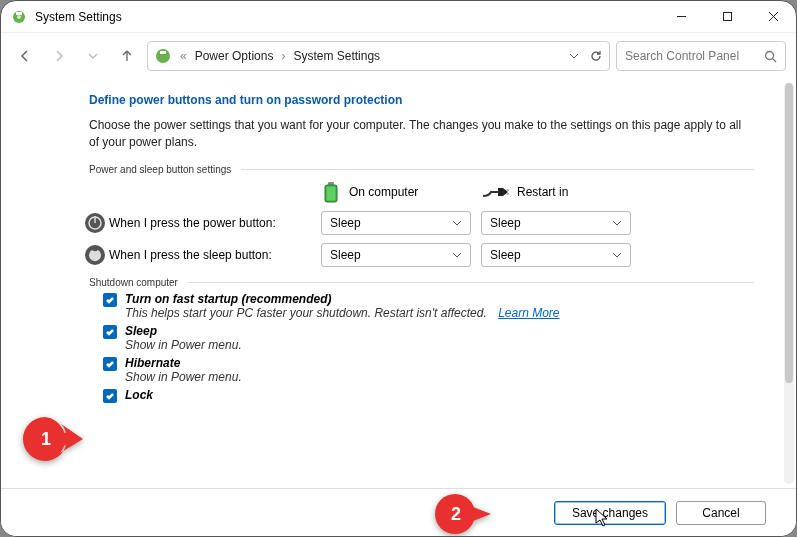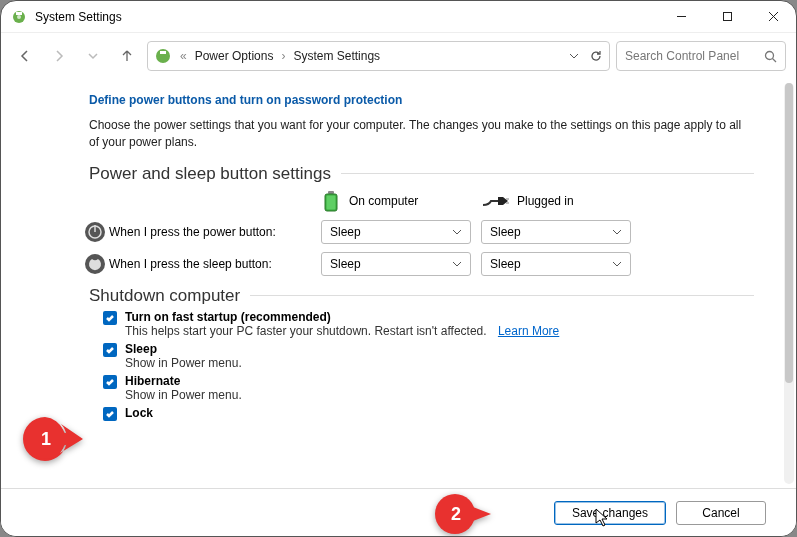--- a/index.html
+++ b/index.html
@@ -69,21 +69,21 @@
   .scrollbar {
     position:absolute; right:2px; top:4px; bottom:4px; width:10px;
     background:#f0f0f0; border-radius:5px;
   }
   .scrollbar-thumb {
     position:absolute; top:0; height:300px; left:1px; right:1px;
     background:#c8c8c8; border-radius:5px;
   }
   .heading { color:#0a5aa8; font-size:12px; margin:0 0 10px 8px; }
   .subtext { color:#222; font-size:12px; line-height:1.45; margin:0 0 12px 8px; }
-  .section-label { font-size:17px; color:#333; margin:10px 0 2px 8px; display:flex; align-items:center; }
+  .section-label { font-size:10px; color:#333; margin:10px 0 2px 8px; display:flex; align-items:center; }
   .section-label .line { flex:1; height:1px; background:#ddd; margin-left:10px; }
   .col-heads { display:flex; align-items:center; margin:6px 0 8px; }
   .col-heads .spacer { width:240px; }
   .col-head { width:160px; display:flex; align-items:center; gap:8px; font-size:12px; }
   .row { display:flex; align-items:center; margin:8px 0; }
   .row-icon { width:28px; display:flex; justify-content:center; }
   .row-label { width:212px; font-size:12px; }
   .select {
     width:150px; height:24px;
     border:1px solid #bbb; border-radius:3px;
@@ -92,21 +92,21 @@
     justify-content:space-between;
   }
   .select svg { width:10px; height:10px; color:#555; }
   .chk-row { display:flex; align-items:flex-start; margin:4px 0 0 22px; }
   .chk {
     width:14px; height:14px; border-radius:2px;
     background:#0067c0; display:flex; align-items:center; justify-content:center;
     margin-top:1px; flex:none;
   }
   .chk svg { width:10px; height:10px; stroke:#fff; stroke-width:2.5; fill:none; }
-  .chk-body { margin-left:8px; }
+  .chk-body { margin-left:8px;font-style:italic; }
   .chk-title { font-weight:bold; font-size:12px; }
   .chk-desc { font-size:12px; color:#333; }
   .link { color:#0066cc; text-decoration:underline; cursor:pointer;margin-left:8px; }
   .footer {
     height:48px; border-top:1px solid #ddd;
     display:flex; align-items:center; justify-content:flex-end;
     padding:0 30px; gap:10px; background:#fff;
   }
   .btn {
     min-width:90px; height:24px; padding:0 17px;
@@ -230,21 +230,21 @@
             </svg>
           <span>On computer</span>
         </div>
         <div class="col-head">
           <svg class="plug-icon" viewBox="0 0 28 14">
               <path d="M2 11 Q8 11 10 7 L17 7" fill="none" stroke="#333" stroke-width="2"></path>
               <path d="M17 3 h5 l5 4 -5 4 h-5 z" fill="#222"></path>
               <line x1="25" y1="5" x2="28" y2="5" stroke="#aaa" stroke-width="1.5"></line>
               <line x1="25" y1="9" x2="28" y2="9" stroke="#aaa" stroke-width="1.5"></line>
             </svg>
-          <span>Plugged in</span>
+          <span>Restart in</span>
         </div>
       </div>
 
       <div class="row">
         <div class="row-icon">
             <svg width="22" height="22" viewBox="0 0 22 22">
               <circle cx="11" cy="11" r="10" fill="#555"></circle>
               <circle cx="11" cy="11" r="6" fill="none" stroke="#ddd" stroke-width="1.5"></circle>
               <line x1="11" y1="4" x2="11" y2="11" stroke="#ddd" stroke-width="1.5"></line>
             </svg>

